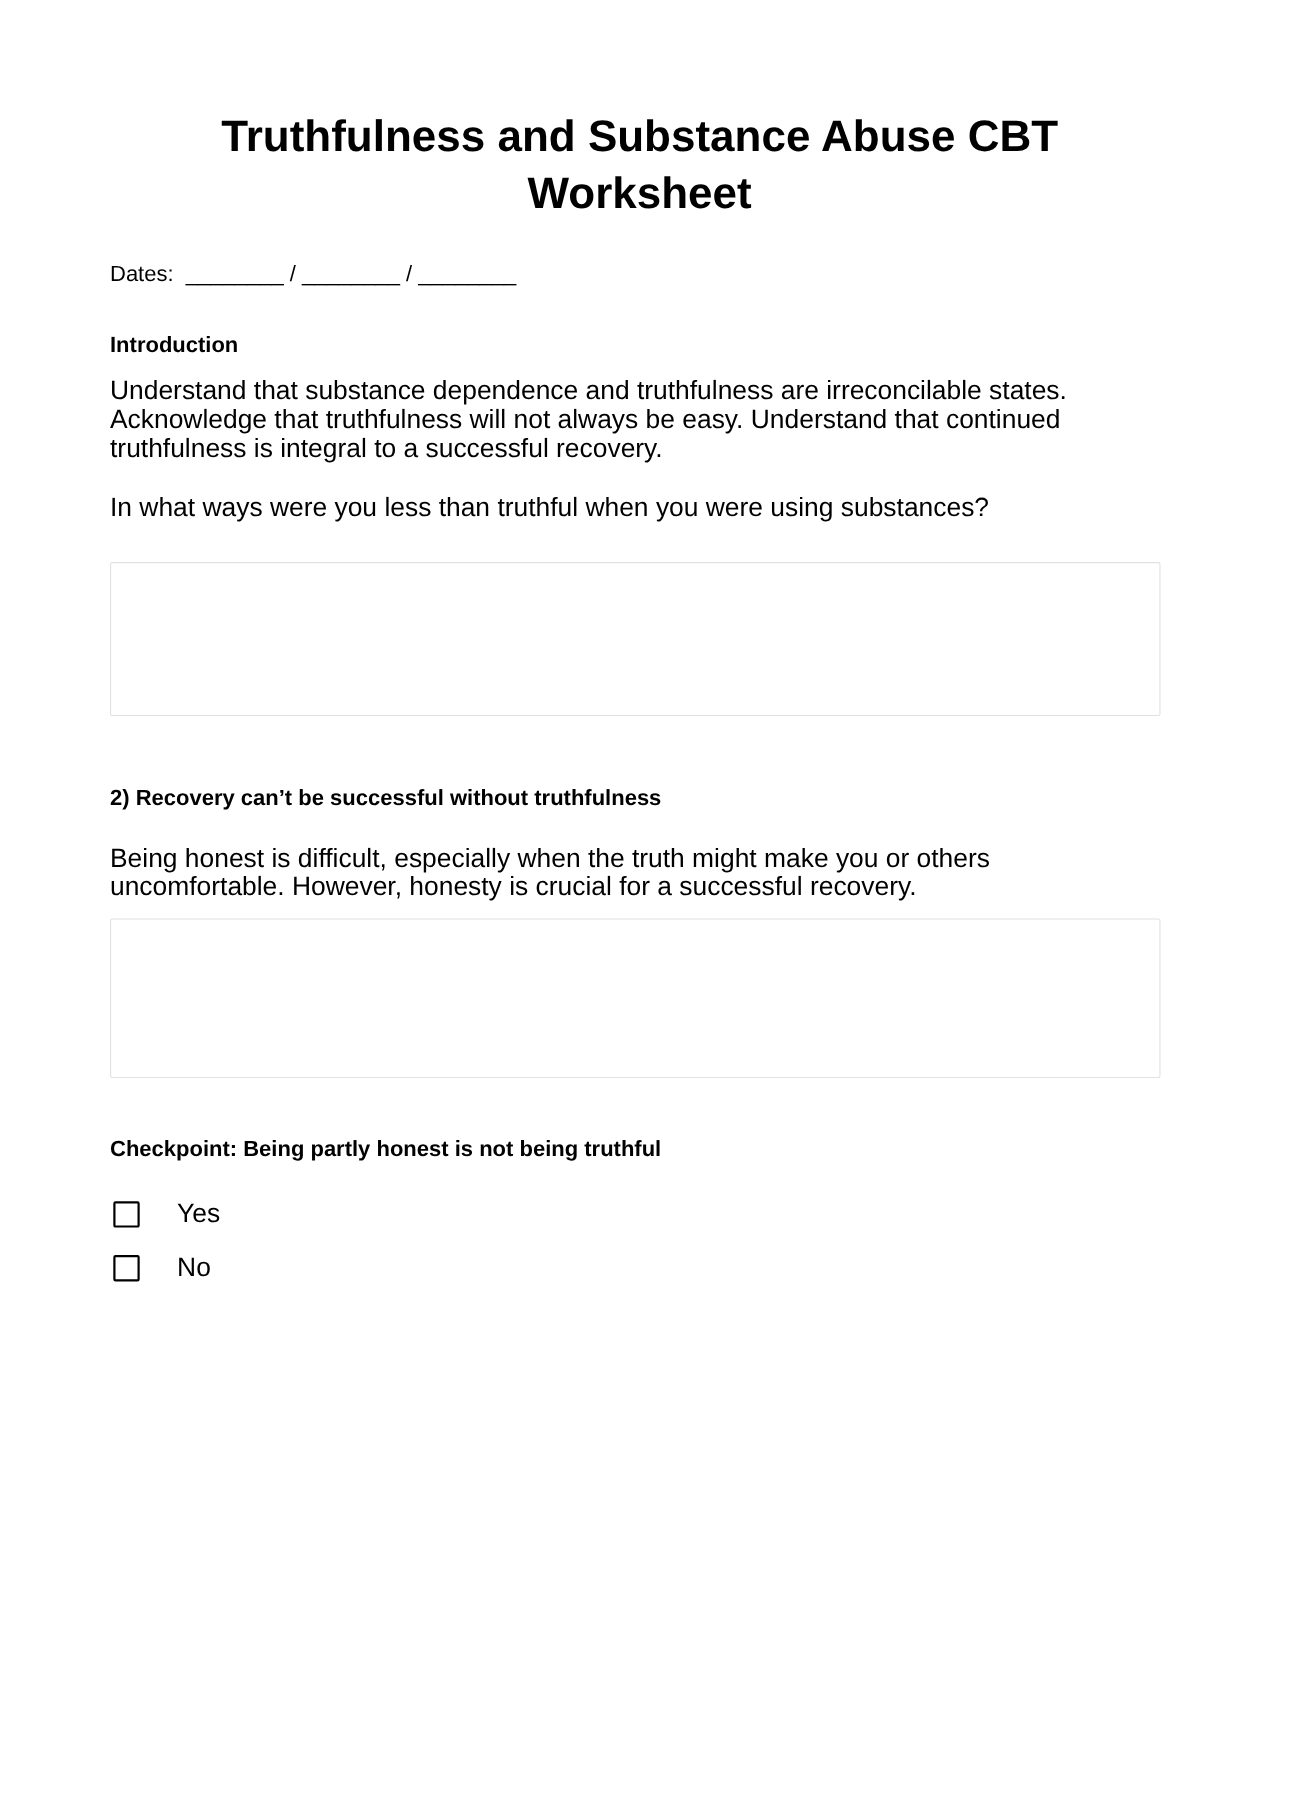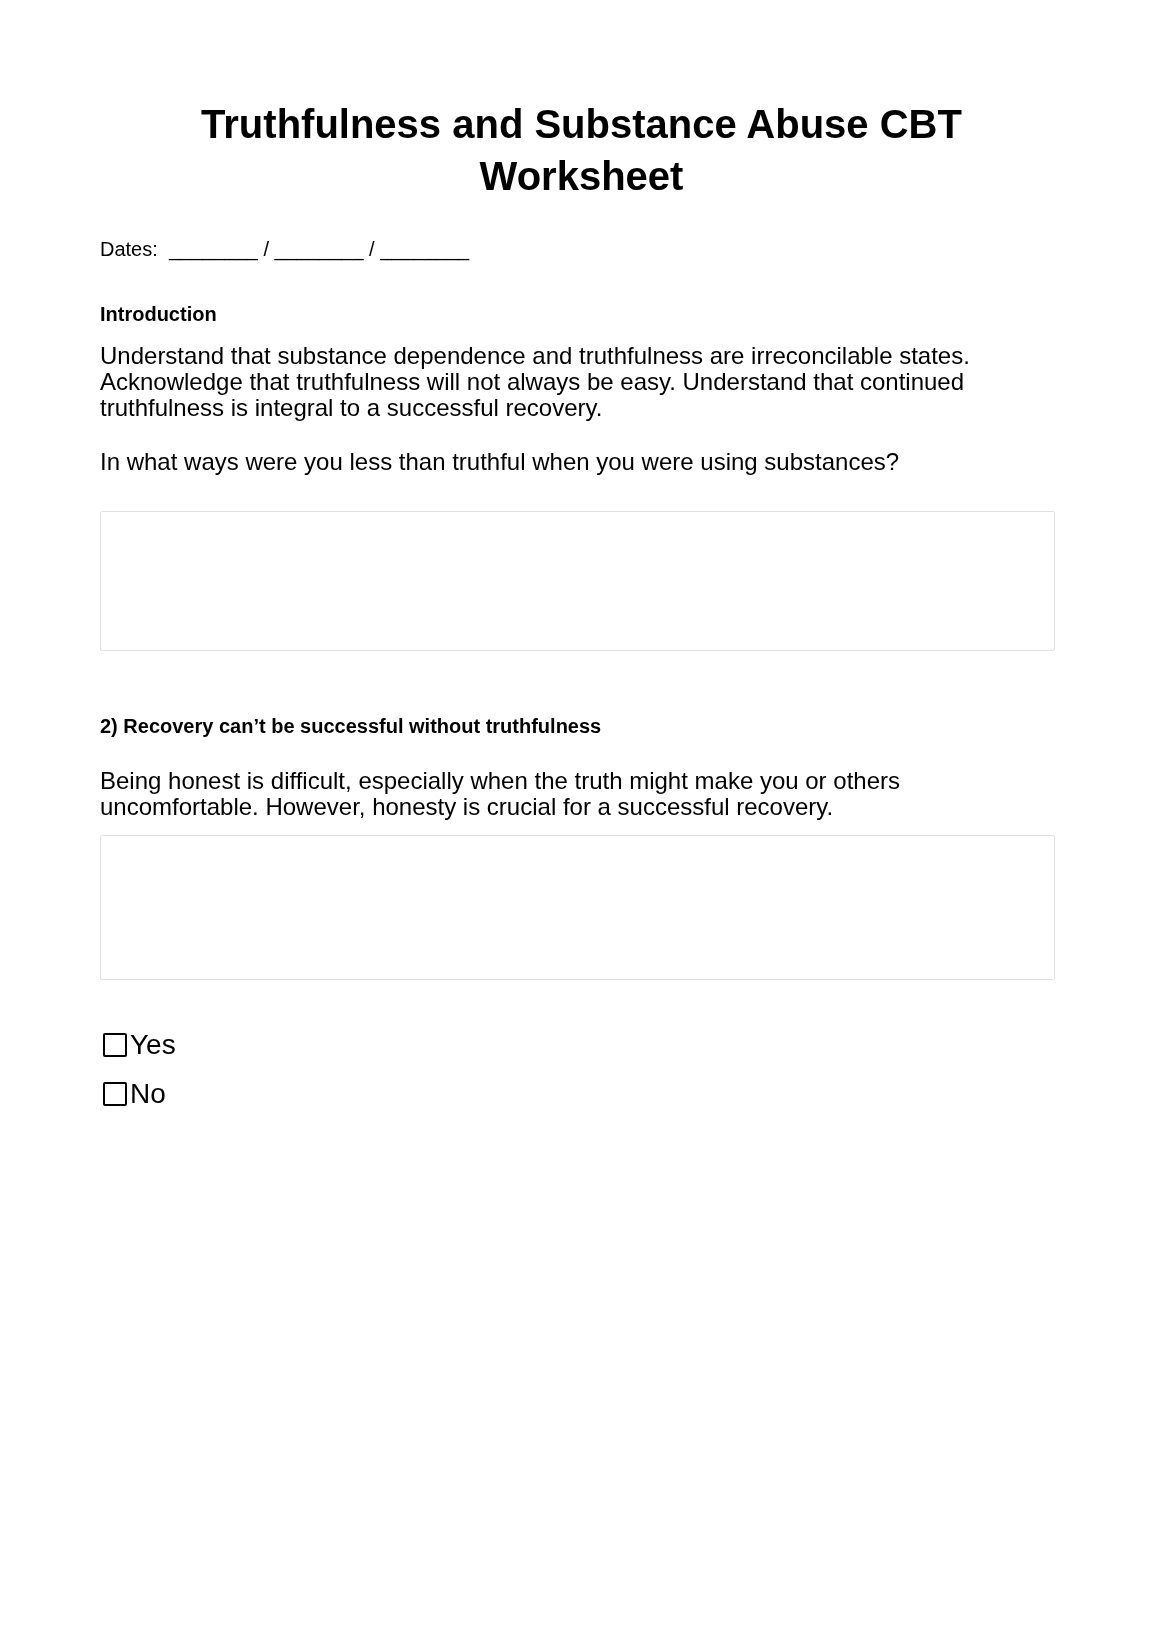--- a/index.html
+++ b/index.html
@@ -97,23 +97,23 @@
     box-sizing: border-box;
     width: 24px;
     height: 24px;
     border: 2px solid #000000;
     border-radius: 2px;
     background: #ffffff;
     margin-left: 3px;
     flex: 0 0 auto;
   }
   .checkbox-label {
-    font-size: 28px;
+    font-size: 24px;
     line-height: 26px;
-    margin-left: 3px;
+    margin-left: 34px;
   }
 </style>
 </head>
 <body>
 
 <div class="page">
 
   <h1 class="title">Truthfulness and Substance Abuse CBT Worksheet</h1>
 
   <div class="dates-line">Dates:  ________ / ________ / ________</div>
@@ -129,20 +129,21 @@
 
   <textarea class="answer-box" style=""></textarea>
 
   <h4 class="h-sub">2) Recovery can’t be successful without truthfulness</h4>
 
   <p class="body-text">Being honest is difficult, especially when the truth might make you or others uncomfortable. However, honesty is crucial for a successful recovery.</p>
 
 
   <textarea class="answer-box box2" style=""></textarea>
 
+  <h4 class="h-sub checkpoint-heading">Checkpoint: Being partly honest is not being truthful</h4>
 
 
   <div class="checkbox-row">
     <span class="checkbox"></span>
     <span class="checkbox-label">Yes</span>
   </div>
 
   <div class="checkbox-row">
     <span class="checkbox"></span>
     <span class="checkbox-label">No</span>

